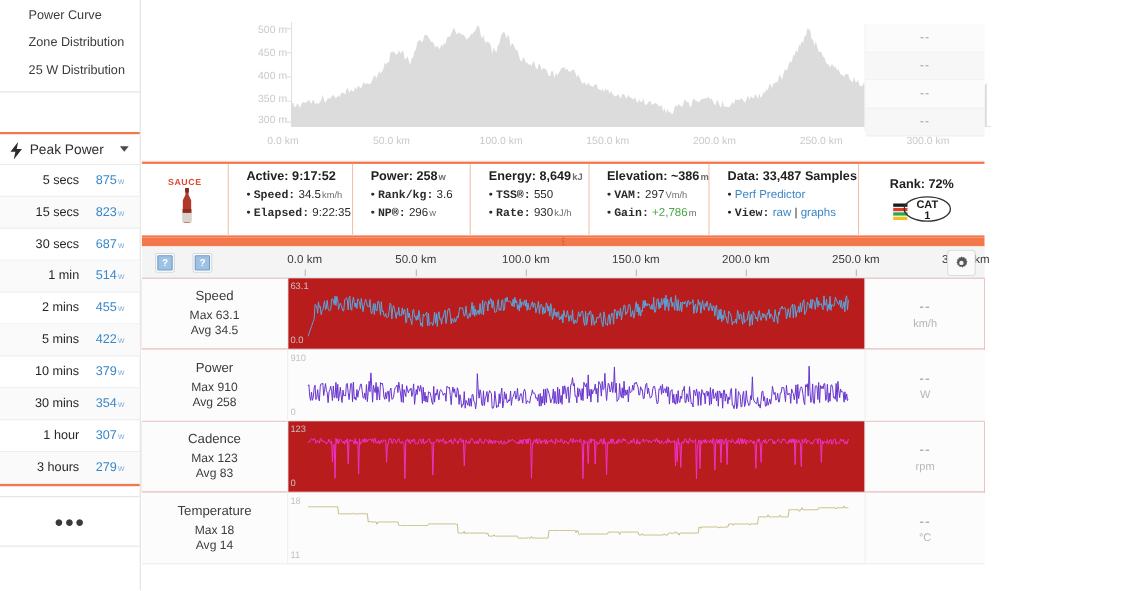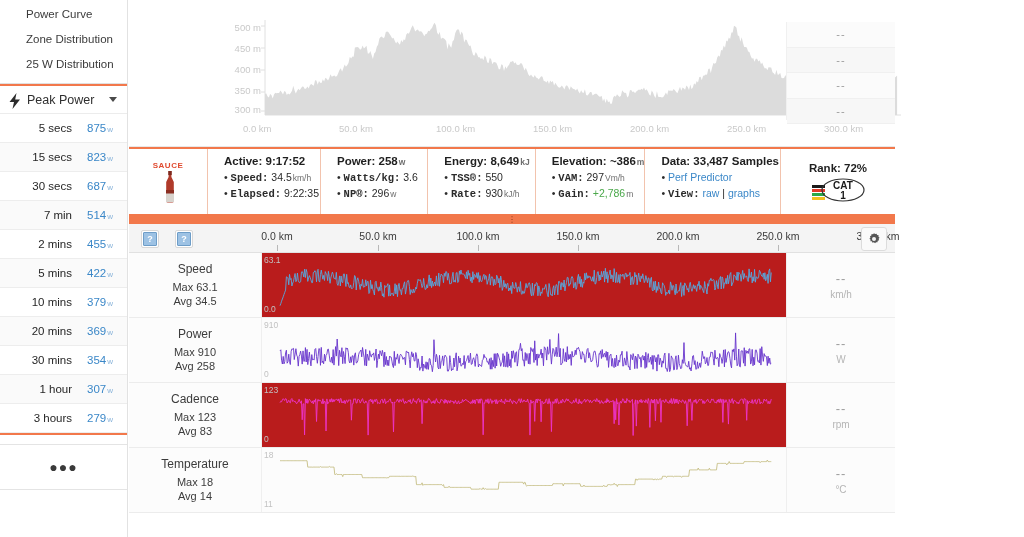--- a/index.html
+++ b/index.html
@@ -41,20 +41,21 @@
 
   .peak-header {
     border-top: 2px solid #f2784b;
     display: flex;
     align-items: center;
     height: 30px;
     padding: 0 8px;
     box-sizing: border-box;
     border-bottom: 1px solid #ececec;
     cursor: pointer;
+    margin-top: 36px;
   }
   .bolt-icon {
     width: 14px; height: 16px;
     display: inline-block;
     margin-right: 5px;
     position: relative;
     top: 1px;
   }
   .peak-title {
     font-size: 12.5px;
@@ -410,38 +411,34 @@
         </div>
         <div class="pp-row">
           <span class="pp-label">15 secs</span>
           <span class="pp-val"><span>823</span><span class="unit">w</span></span>
         </div>
         <div class="pp-row">
           <span class="pp-label">30 secs</span>
           <span class="pp-val"><span>687</span><span class="unit">w</span></span>
         </div>
         <div class="pp-row">
-          <span class="pp-label">7 min</span>
+          <span class="pp-label">1 min</span>
           <span class="pp-val"><span>514</span><span class="unit">w</span></span>
         </div>
         <div class="pp-row">
           <span class="pp-label">2 mins</span>
           <span class="pp-val"><span>455</span><span class="unit">w</span></span>
         </div>
         <div class="pp-row">
           <span class="pp-label">5 mins</span>
           <span class="pp-val"><span>422</span><span class="unit">w</span></span>
         </div>
         <div class="pp-row">
           <span class="pp-label">10 mins</span>
           <span class="pp-val"><span>379</span><span class="unit">w</span></span>
-        </div>
-        <div class="pp-row">
-          <span class="pp-label">20 mins</span>
-          <span class="pp-val"><span>369</span><span class="unit">w</span></span>
         </div>
         <div class="pp-row">
           <span class="pp-label">30 mins</span>
           <span class="pp-val"><span>354</span><span class="unit">w</span></span>
         </div>
         <div class="pp-row">
           <span class="pp-label">1 hour</span>
           <span class="pp-val"><span>307</span><span class="unit">w</span></span>
         </div>
         <div class="pp-row">
@@ -509,21 +506,21 @@
         </div>
       </div>
       <div id="sum-cols" style="display:flex; flex:1;">
           <div class="sum-col">
             <div class="sum-main"><span>Active:</span> <span>9:17:52</span><span class="u"></span></div>
             <div class="sum-sub">• <b>Speed:</b> <span class="">34.5</span><span class="u">km/h</span></div>
             <div class="sum-sub">• <b>Elapsed:</b> <span class="">9:22:35</span><span class="u"></span></div>
           </div>
           <div class="sum-col">
             <div class="sum-main"><span>Power:</span> <span>258</span><span class="u">w</span></div>
-            <div class="sum-sub">• <b>Watts/kg:</b> <span class="">3.6</span><span class="u"></span></div>
+            <div class="sum-sub">• <b>Rank/kg:</b> <span class="">3.6</span><span class="u"></span></div>
             <div class="sum-sub">• <b>NP®:</b> <span class="">296</span><span class="u">w</span></div>
           </div>
           <div class="sum-col">
             <div class="sum-main"><span>Energy:</span> <span>8,649</span><span class="u">kJ</span></div>
             <div class="sum-sub">• <b>TSS®:</b> <span class="">550</span><span class="u"></span></div>
             <div class="sum-sub">• <b>Rate:</b> <span class="">930</span><span class="u">kJ/h</span></div>
           </div>
           <div class="sum-col">
             <div class="sum-main"><span>Elevation:</span> <span>~386</span><span class="u">m</span></div>
             <div class="sum-sub">• <b>VAM:</b> <span class="">297</span><span class="u">Vm/h</span></div>

